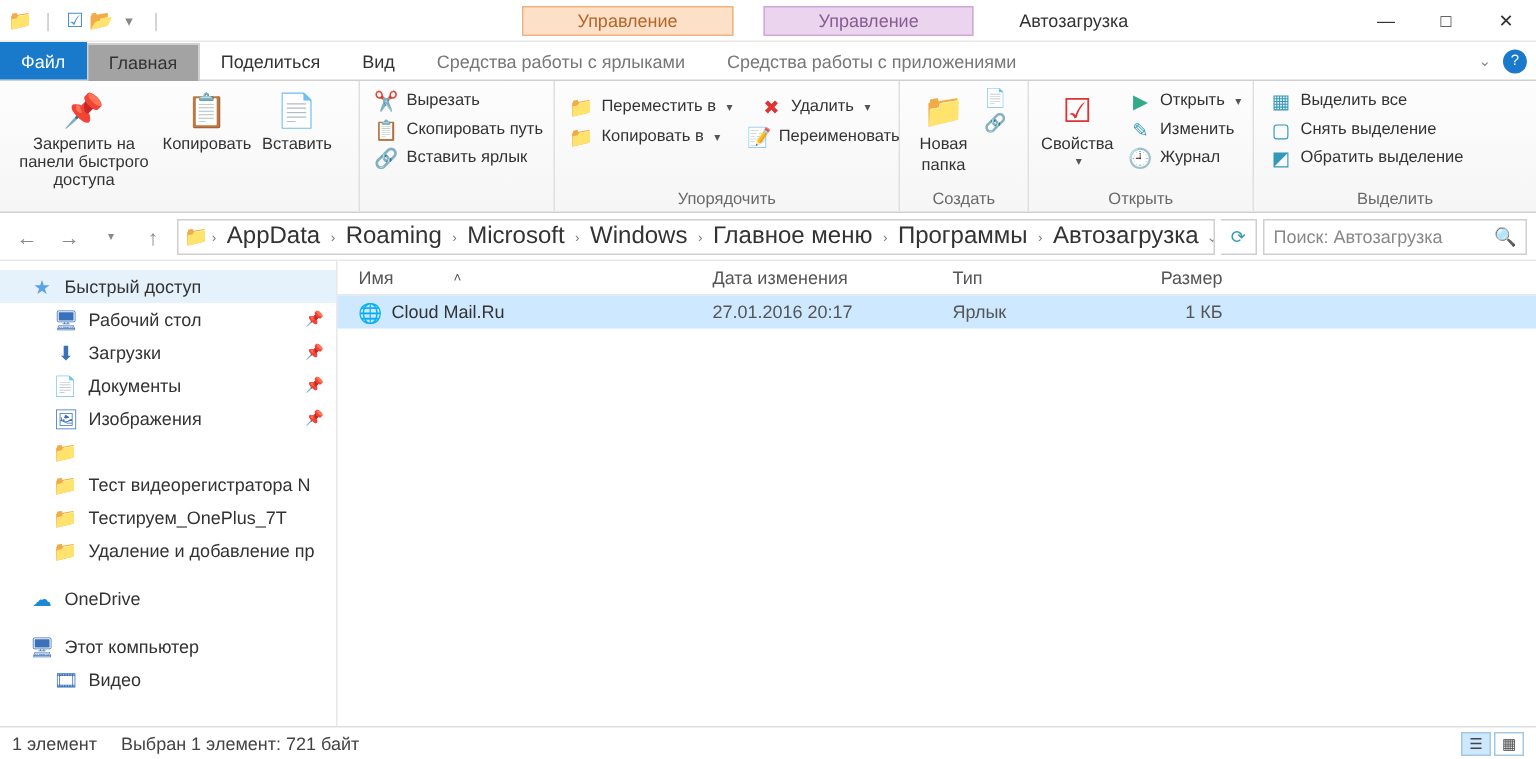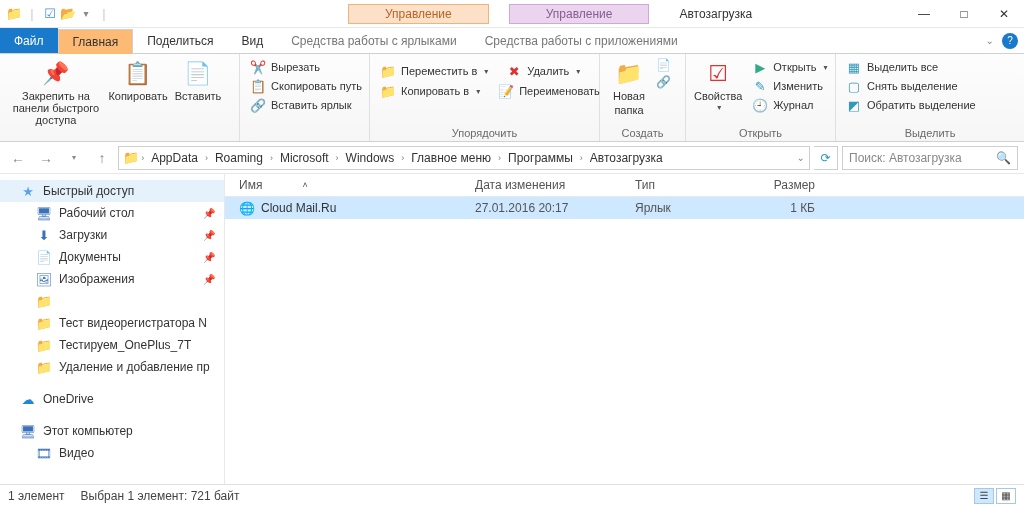--- a/index.html
+++ b/index.html
@@ -14,42 +14,42 @@
   .ctx-orange { background: #fce0c8; color: #b66528; border: 1px solid #f0b37c; }
   .ctx-violet { background: #ead4ee; color: #875c91; border: 1px solid #d1a6d9; }
   .window-title { margin-left: 30px; font-size: 12px; }
   .win-controls { margin-left: auto; display: flex; }
   .win-btn { width: 40px; height: 28px; display: flex; align-items: center; justify-content: center; font-size: 12px; }
 
   
   .tabs-row { height: 26px; display: flex; align-items: stretch; border-bottom: 1px solid #d0d0d0; background: #fff; }
   .tab { padding: 0 14px; display: flex; align-items: center; font-size: 12px; cursor: default; }
   .tab.file { background: #1979ca; color: #fff; }
-  .tab.active { background: #fdba74; border: 1px solid #d0d0d0; border-bottom: none; position: relative; top: 1px; }
+  .tab.active { background: #a3a3a3; border: 1px solid #d0d0d0; border-bottom: none; position: relative; top: 1px; }
   .tab.sub { color: #777; }
   .tabs-right { margin-left: auto; display: flex; align-items: center; padding-right: 6px; gap: 8px; }
   .help-q { width: 16px; height: 16px; border-radius: 50%; background: #1979ca; color: #fff; display: flex; align-items: center; justify-content: center; font-size: 10px; }
 
   
   .ribbon { height: 88px; display: flex; background: linear-gradient(#fdfdfd, #f6f6f6); border-bottom: 1px solid #d0d0d0; }
   .group { border-right: 1px solid #e0e0e0; display: flex; flex-direction: column; }
   .group-body { flex: 1; display: flex; align-items: flex-start; padding: 4px 6px; gap: 4px; }
   .group-title { text-align: center; font-size: 11px; color: #6a6a6a; padding-bottom: 2px; }
   .bigbtn { width: 56px; display: flex; flex-direction: column; align-items: center; text-align: center; font-size: 11px; line-height: 1.1; gap: 2px; padding: 2px 2px; }
   .bigbtn .bicon { width: 28px; height: 28px; display: flex; align-items: center; justify-content: center; font-size: 22px; }
   .stack { display: flex; flex-direction: column; gap: 1px; }
   .smallbtn { display: flex; align-items: center; gap: 5px; padding: 1px 4px; font-size: 11px; white-space: nowrap; }
   .smallbtn .sicon { width: 16px; height: 16px; display: inline-flex; align-items: center; justify-content: center; font-size: 13px; }
   .dd { font-size: 8px; color: #555; margin-left: 2px; }
 
   
   .navbar { height: 32px; display: flex; align-items: center; padding: 3px 6px; gap: 4px; background: #fff; border-bottom: 1px solid #e8e8e8; }
   .nbtn { width: 24px; height: 24px; display: flex; align-items: center; justify-content: center; color: #888; font-size: 14px; }
   .crumbbox { flex: 1; height: 24px; border: 1px solid #cfcfcf; display: flex; align-items: center; padding: 0 4px; gap: 0; overflow: hidden; }
-  .crumb { display: flex; align-items: center; font-size: 12px; padding: 0 5px; white-space: nowrap; }
+  .crumb { display: flex; align-items: center; font-size: 16px; padding: 0 5px; white-space: nowrap; }
   .csep { color: #777; font-size: 9px; padding: 0 2px; }
   .refresh { width: 24px; height: 24px; border: 1px solid #cfcfcf; border-left: none; display: flex; align-items: center; justify-content: center; }
   .searchbox { width: 176px; height: 24px; border: 1px solid #cfcfcf; display: flex; align-items: center; padding: 0 6px; color: #888; font-size: 12px; justify-content: space-between; }
 
   
   .main { display: flex; height: 310px; }
   .navpane { width: 225px; border-right: 1px solid #e8e8e8; padding-top: 6px; overflow: hidden; }
   .nav-item { display: flex; align-items: center; gap: 7px; padding: 3px 8px 3px 20px; font-size: 12px; }
   .nav-item .pin { margin-left: auto; color: #999; font-size: 10px; }
   .nav-item.selected { background: #e5f1fb; }

